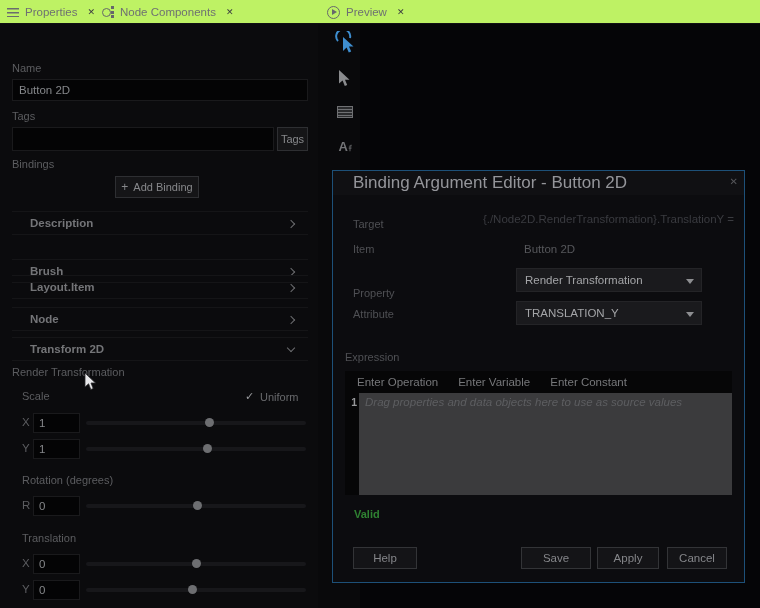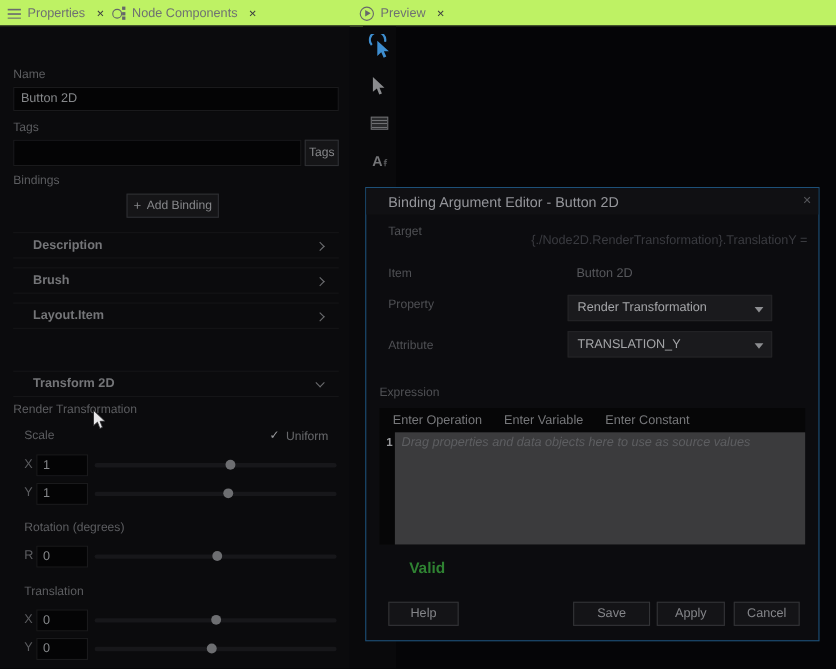--- a/index.html
+++ b/index.html
@@ -50,34 +50,34 @@
   .panel-right { position:absolute; left:330px; top:24px; width:430px; height:584px; background:#050507; }
   .vtoolbar { position:absolute; left:0; top:0; width:30px; height:584px; background:#09090b; }
   .tool { position:absolute; left:3px; width:24px; height:24px; display:flex; align-items:center; justify-content:center; }
   .grid-icon { width:16px; height:12px; background:
       repeating-linear-gradient(#2a2b2d 0 2px, #6f7073 2px 3px); border:1px solid #6f7073; }
   .text-tool-icon { color:#737477; font-weight:bold; font-size:13px; }
   .text-tool-icon:after { content:"ꞙ"; font-size:8px; color:#5a5b5e; margin-left:1px; }
 
   
   .dialog { position:absolute; left:332px; top:170px; width:413px; height:413px; background:#0c0c0f; border:1px solid #1d5078; z-index:30; }
-  .dialog-title { position:absolute; left:0; top:0; width:100%; height:24px; background:#101013; color:#94959a; font-size:13px;
+  .dialog-title { position:absolute; left:0; top:0; width:100%; height:24px; background:#101013; color:#94959a; font-size:17px;
       display:flex; align-items:center; padding-left:20px; }
   .dialog-close { position:absolute; right:6px; top:5px; color:#55565a; font-size:10px; }
   .dlabel { position:absolute; left:20px; color:#4f5054; font-size:11px; }
   .dvalue { position:absolute; font-size:11.5px; }
   .dropdown { position:absolute; left:183px; width:186px; height:24px; background:#1a1a1d; border:1px solid #242427;
       color:#a4a5a8; font-size:11.5px; display:flex; align-items:center; padding:0 8px; }
   .dd-arrow { position:absolute; right:7px; top:10px; border-left:4px solid transparent; border-right:4px solid transparent; border-top:5px solid #8d8e91; }
   .exp-toolbar { position:absolute; left:12px; top:200px; width:387px; height:22px; background:#060607; display:flex; align-items:center; gap:20px; padding-left:12px; }
   .exp-tb-item { color:#77787b; font-size:11.5px; }
   .exp-editor { position:absolute; left:12px; top:222px; width:387px; height:102px; background:#060607; display:flex; }
   .exp-gutter { width:14px; color:#97989b; font-size:10.5px; font-weight:bold; text-align:right; padding:3px 2px 0 0; }
   .exp-area { flex:1; background:#3b3b3d; color:#5d5e61; font-size:11.5px; font-style:italic; padding:3px 6px; }
-  .valid-text { position:absolute; left:21px; top:337px; font-size:14px; font-weight:bold;margin-left:18px; }
+  .valid-text { position:absolute; left:21px; top:337px; font-size:11px; font-weight:bold; }
   .dbtn { position:absolute; top:376px; height:22px; background:#141417; border:1px solid #333437; color:#85868a;
       font-size:11.5px; display:flex; align-items:center; justify-content:center; }
 </style>
 </head>
 <body>
 
 <div id="root">
 
   <div class="tabbar">
     <div class="tab" style="left:7px;">
@@ -109,26 +109,30 @@
 
     <div class="lbl" style="left:12px; top:134px;">Bindings</div>
     <div class="btn plus-icon" style="left:115px; top:152px; width:84px; height:22px;">
       <span>Add Binding</span>
     </div>
 
     <div class="sec-header" style="top:187px;">
       <span>Description</span>
       <span class="chev right"></span>
     </div>
-    <div class="sec-header" style="top:219px;">
+    <div class="sec-header" style="top:235px;">
       <span>Brush</span>
       <span class="chev right"></span>
     </div>
     <div class="sec-header" style="top:251px;">
       <span>Layout.Item</span>
+      <span class="chev right"></span>
+    </div>
+    <div class="sec-header" style="top:283px;">
+      <span>Node</span>
       <span class="chev right"></span>
     </div>
     <div class="sec-header" style="top:313px;">
       <span>Transform 2D</span>
       <span class="chev down"></span>
     </div>
 
     <div class="lbl" style="left:12px; top:342px;">Render Transformation</div>
 
     <div class="lbl" style="left:22px; top:366px;">Scale</div>
@@ -199,27 +203,27 @@
       <div class="tool" style="top:110px;">
         <span class="text-tool-icon">A</span>
       </div>
     </div>
   </div>
 
   <div class="dialog">
     <div class="dialog-title">Binding Argument Editor - Button 2D</div>
     <span class="dialog-close">✕</span>
 
-    <div class="dlabel" style="top:34px;">Target</div>
+    <div class="dlabel" style="top:47px;">Target</div>
     <div class="dvalue" style="right:10px; top:42px; color:#3a3b40;margin-left:20px;">{./Node2D.RenderTransformation}.TranslationY =</div>
 
     <div class="dlabel" style="top:72px;">Item</div>
     <div class="dvalue" style="left:191px; top:72px; color:#56575b;">Button 2D</div>
 
-    <div class="dlabel" style="top:100px;">Property</div>
+    <div class="dlabel" style="top:116px;">Property</div>
     <div class="dropdown" style="top:97px;">
       <span>Render Transformation</span>
       <span class="dd-arrow"></span>
     </div>
 
     <div class="dlabel" style="top:137px;">Attribute</div>
     <div class="dropdown" style="top:130px;">
       <span>TRANSLATION_Y</span>
       <span class="dd-arrow"></span>
     </div>

